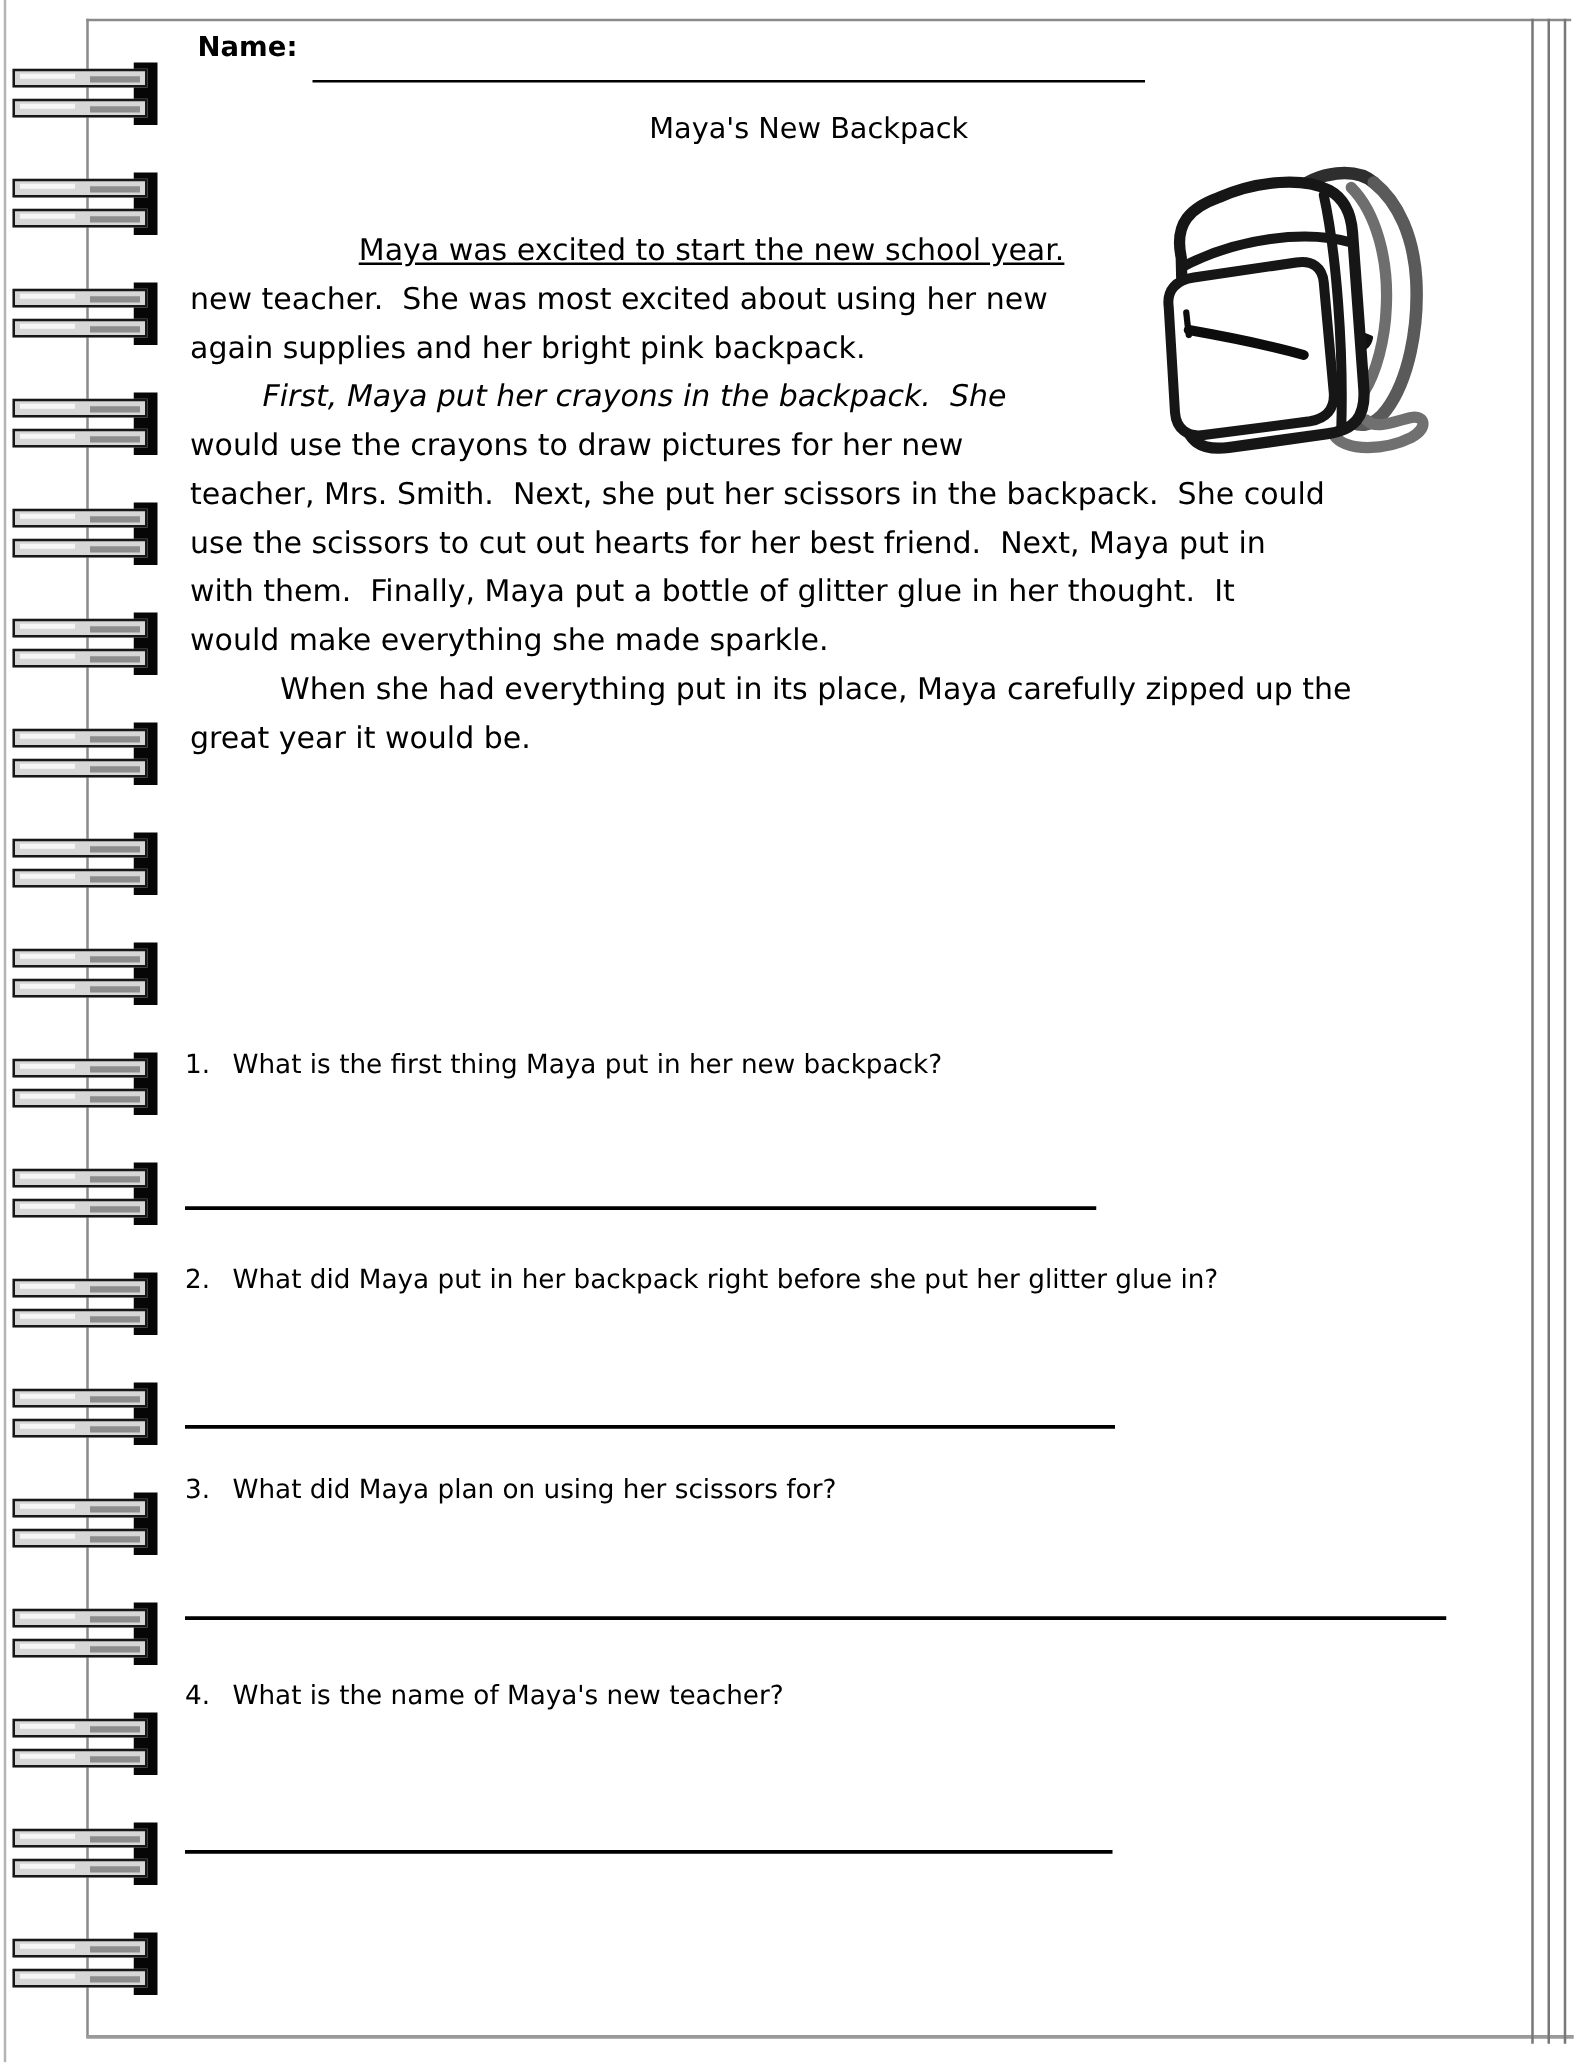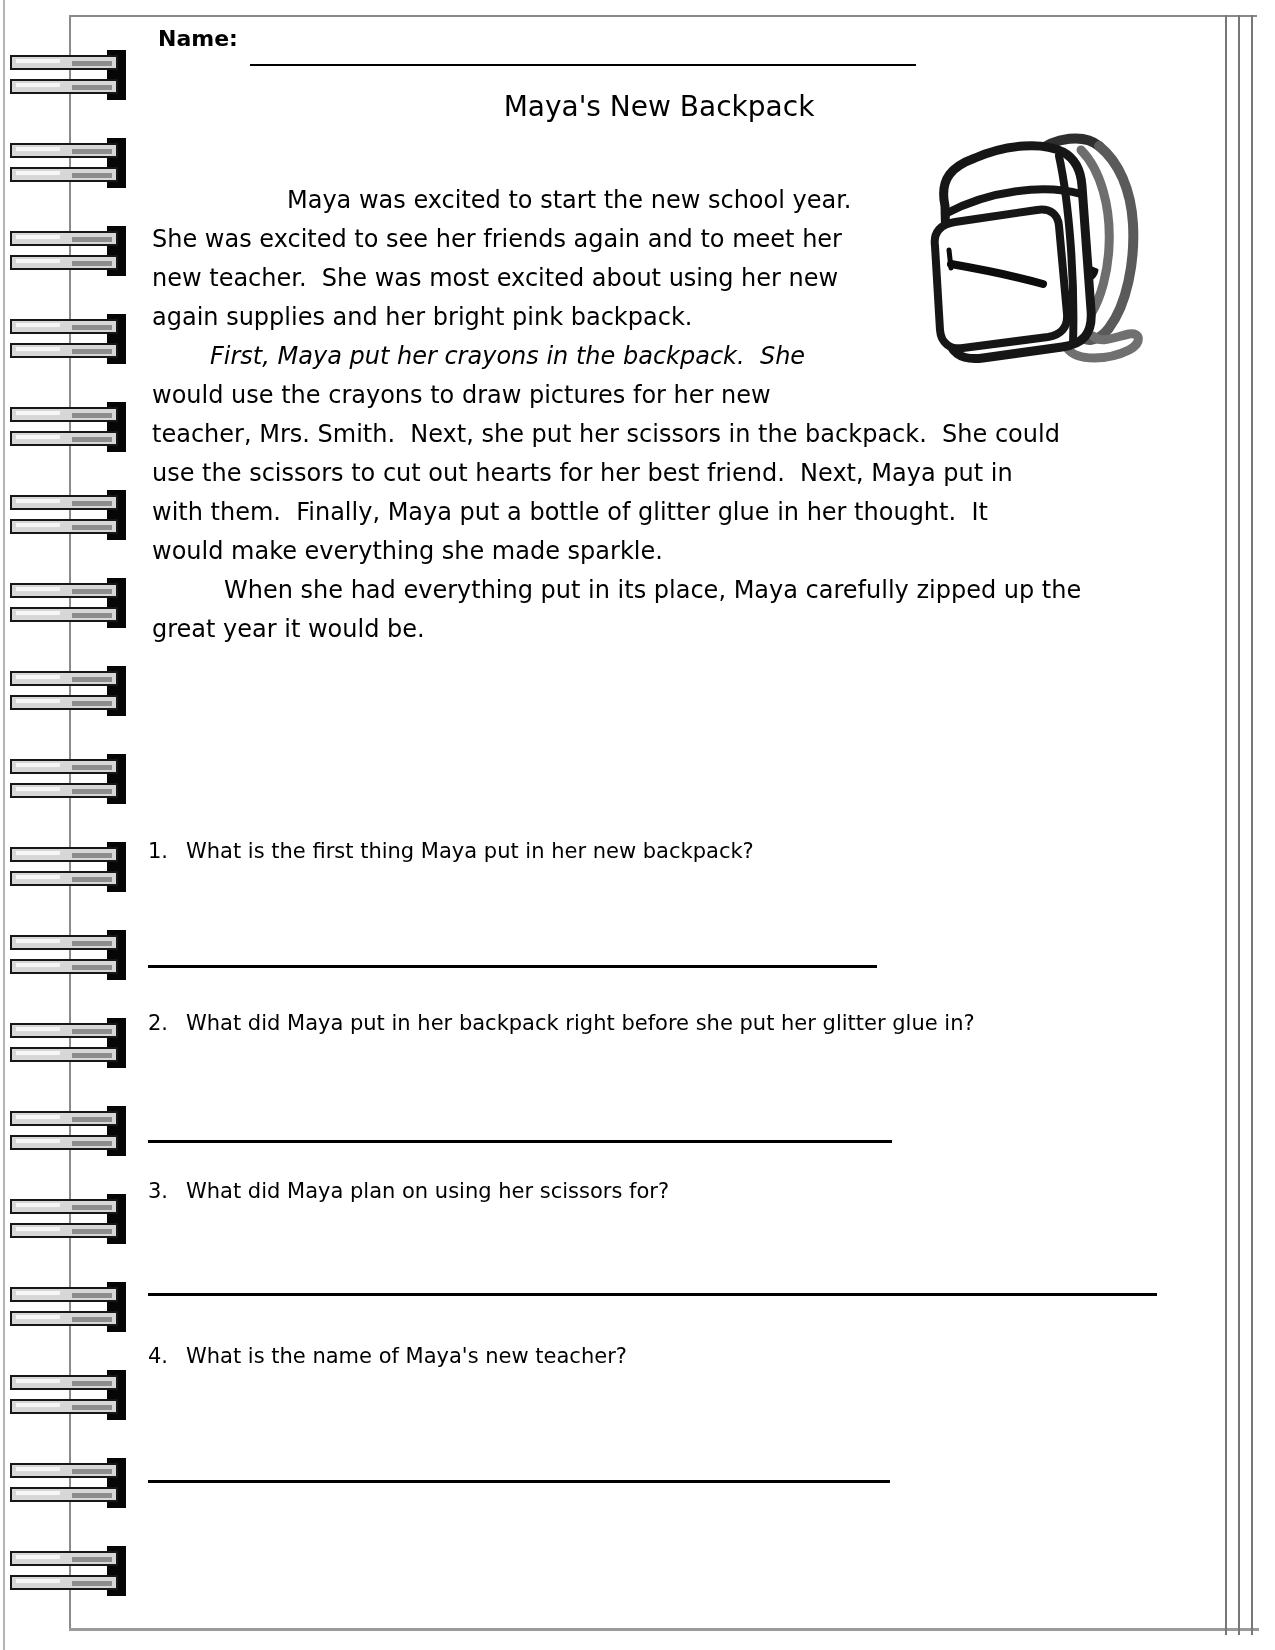--- a/index.html
+++ b/index.html
@@ -22,29 +22,29 @@
   .bind-bar   { position:absolute; left:10px; width:108px; height:15px; background:#d7d7d7;
                 border:2px solid #171717; box-sizing:border-box; }
   .bb1 { top:5px; } .bb2 { top:29px; }
   .bind-hl { position:absolute; left:4px; top:2px; width:42%; height:4px; background:#f6f6f6; }
   .bind-sh { position:absolute; right:4px; bottom:2px; width:38%; height:5px; background:#8d8d8d; }
 
   
   .name-label { position:absolute; left:158px; top:26px; font-size:22px; font-weight:700; }
   .name-line  { position:absolute; left:250px; top:64px; width:666px; height:2px; background:#000; }
   .title      { position:absolute; left:69px; top:90px; width:1156px; text-align:center;
-                font-size:28px;padding-left:12px; }
+                font-size:23px; }
 
   
   .backpack { position:absolute; left:895px; top:128px; width:275px; height:252px; }
 
   
   .story { position:absolute; left:152px; top:181px; width:1018px; font-size:24px; }
   .story .line { height:39px; line-height:39px; white-space:pre; }
-  .ind-a { padding-left:135px; }
+  .ind-a { padding-left:135px;text-decoration:underline; }
   .ind-b { padding-left:58px;font-style:italic; }
   .ind-c { padding-left:72px; }
 
   
   .question { position:absolute; left:148px; display:flex; font-size:21px;
               line-height:30px; white-space:pre; }
   .q-num { width:38px; flex:0 0 38px; }
   .q1 { top:836px; } .q2 { top:1008px; } .q3 { top:1176px; } .q4 { top:1341px; }
   .answer-line { position:absolute; left:148px; height:3px; background:#000; }
   .al1 { top:965px;  width:729px; }
@@ -283,21 +283,20 @@
     <path d="M 164,28 C 174,74 180,150 178,216" stroke="#161616" stroke-width="8"></path>
 
     <path d="M 40,118 C 38,104 46,96 60,94 L 142,82 C 155,80 163,86 164,98 L 172,186 C 173,199 166,207 153,209 L 68,220 C 55,222 46,215 45,202 Z" fill="#ffffff" stroke="#161616" stroke-width="8"></path>
 
     <path d="M 56,136 C 90,142 120,148 148,156" stroke="#0c0c0c" stroke-width="8"></path>
     <path d="M 54,122 L 56,140" stroke="#0c0c0c" stroke-width="5"></path>
   </svg>
 
   <div class="story">
     <div class="line ind-a">Maya was excited to start the new school year.</div>
-    <div class="line">She was excited to see her friends again and to meet her</div>
     <div class="line">new teacher.  She was most excited about using her new</div>
     <div class="line">again supplies and her bright pink backpack.</div>
     <div class="line ind-b">First, Maya put her crayons in the backpack.  She</div>
     <div class="line">would use the crayons to draw pictures for her new</div>
     <div class="line">teacher, Mrs. Smith.  Next, she put her scissors in the backpack.  She could</div>
     <div class="line">use the scissors to cut out hearts for her best friend.  Next, Maya put in</div>
     <div class="line">with them.  Finally, Maya put a bottle of glitter glue in her thought.  It</div>
     <div class="line">would make everything she made sparkle.</div>
     <div class="line ind-c">When she had everything put in its place, Maya carefully zipped up the</div>
     <div class="line">great year it would be.</div>

